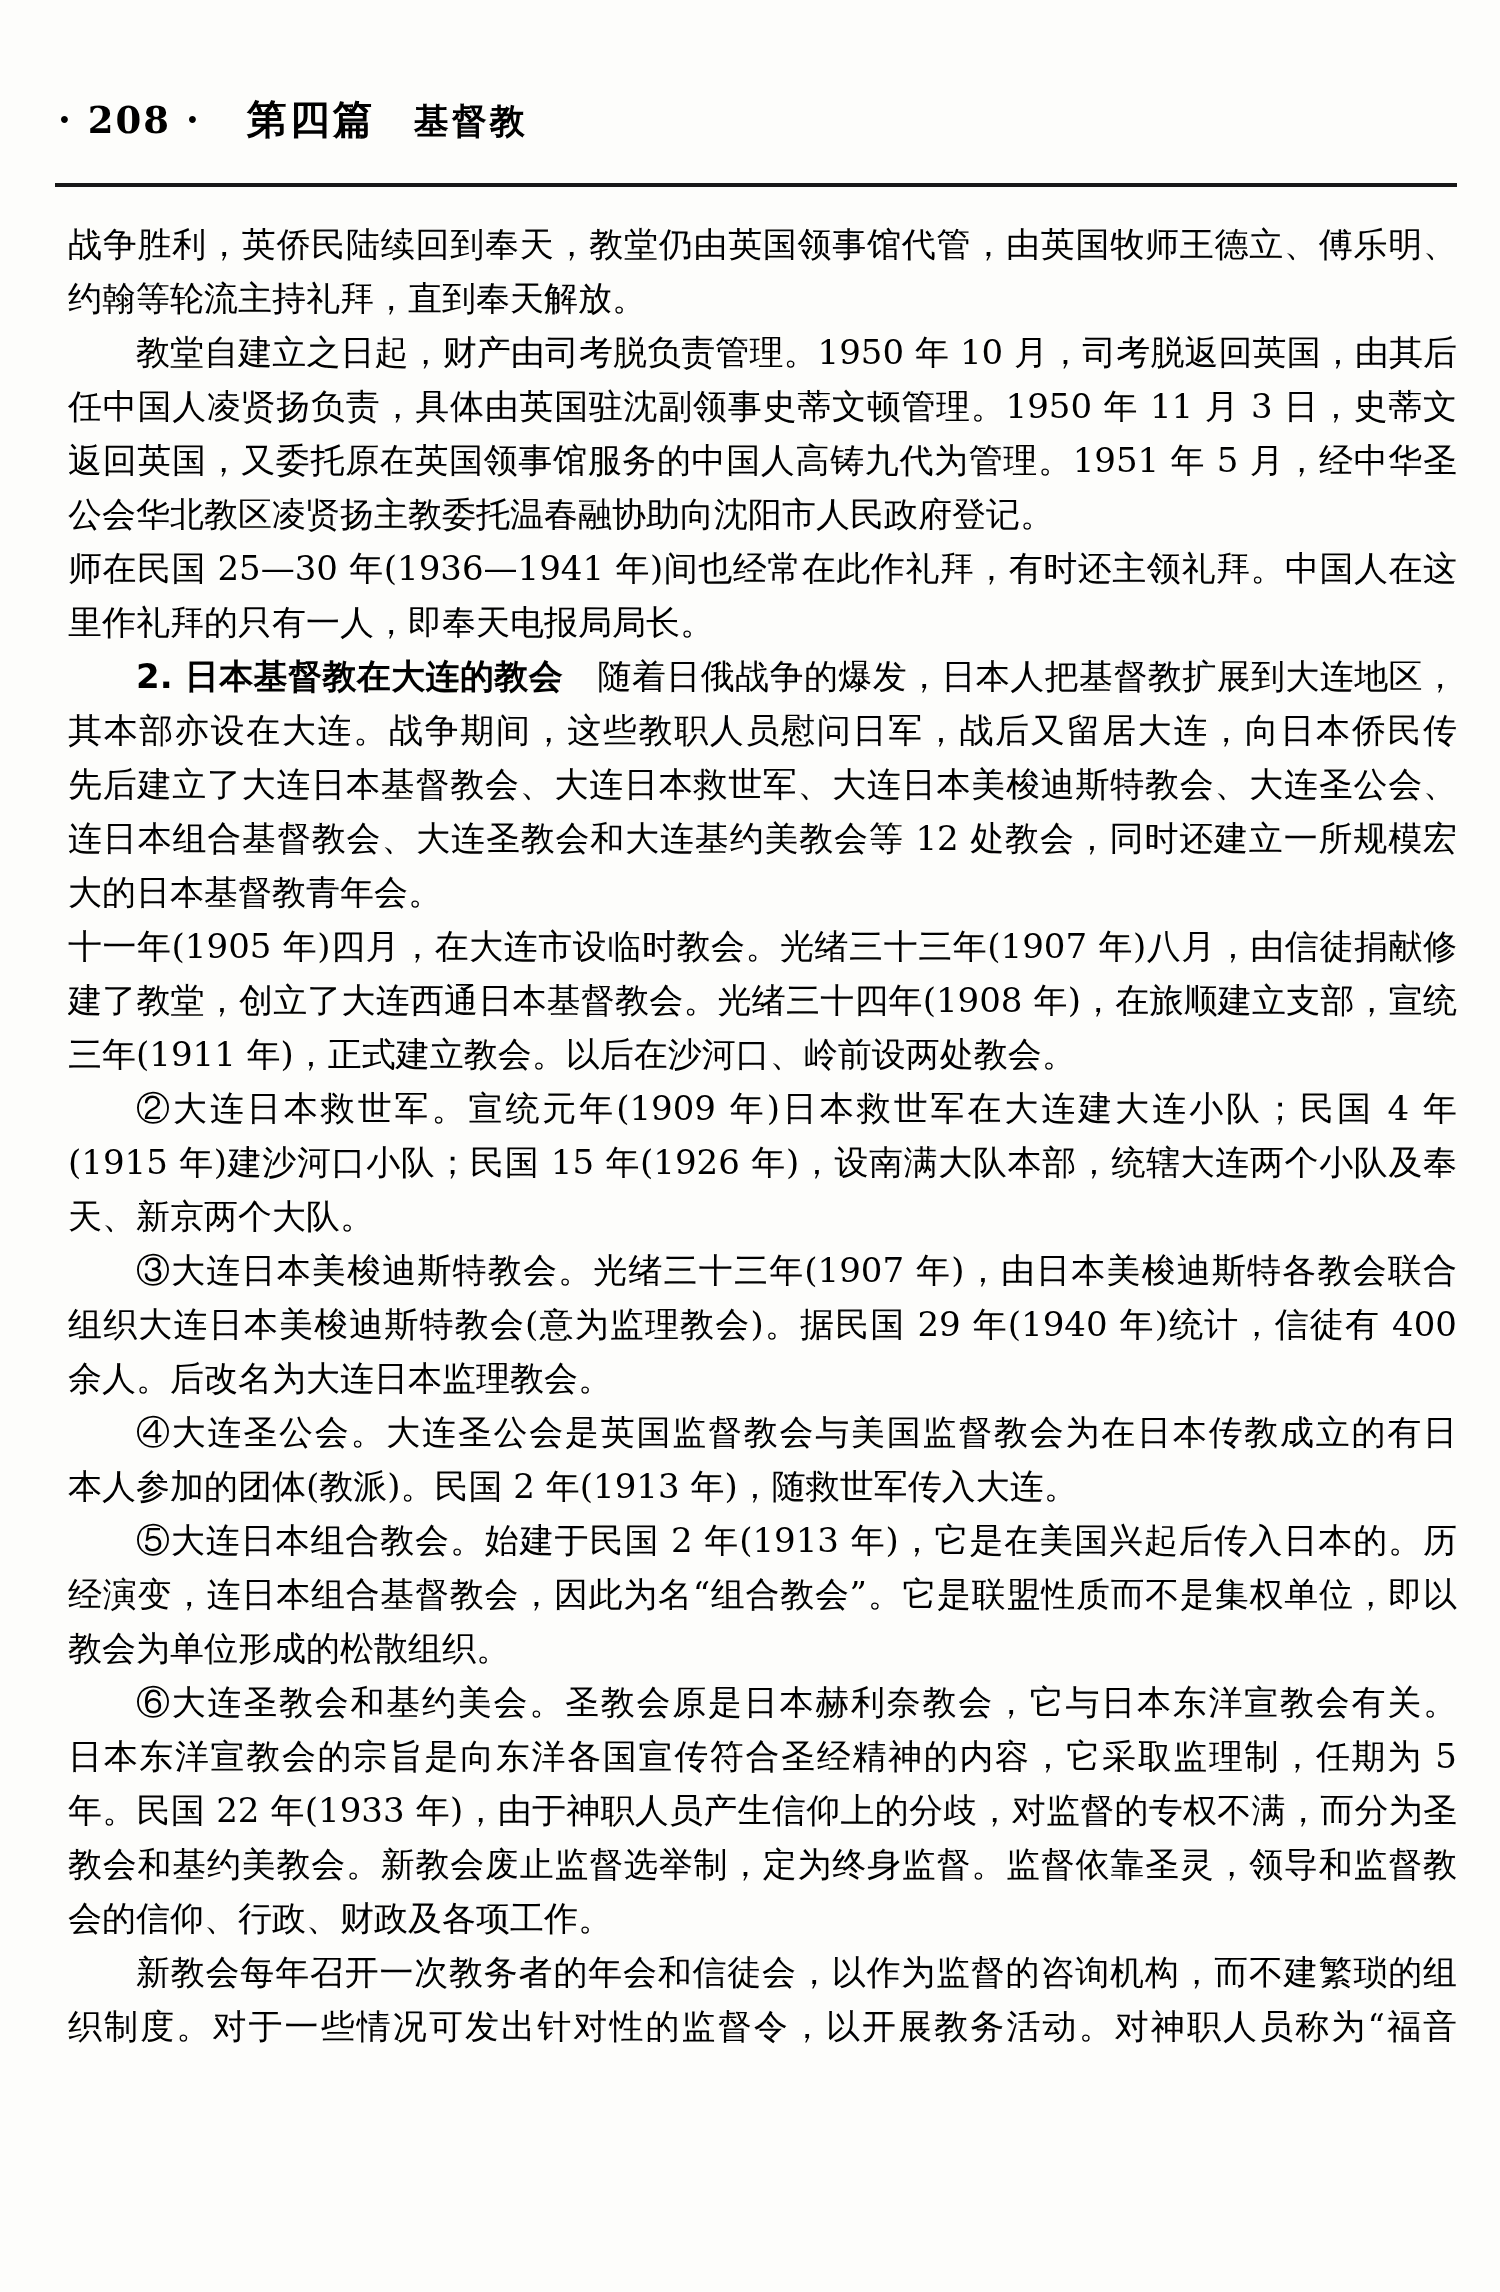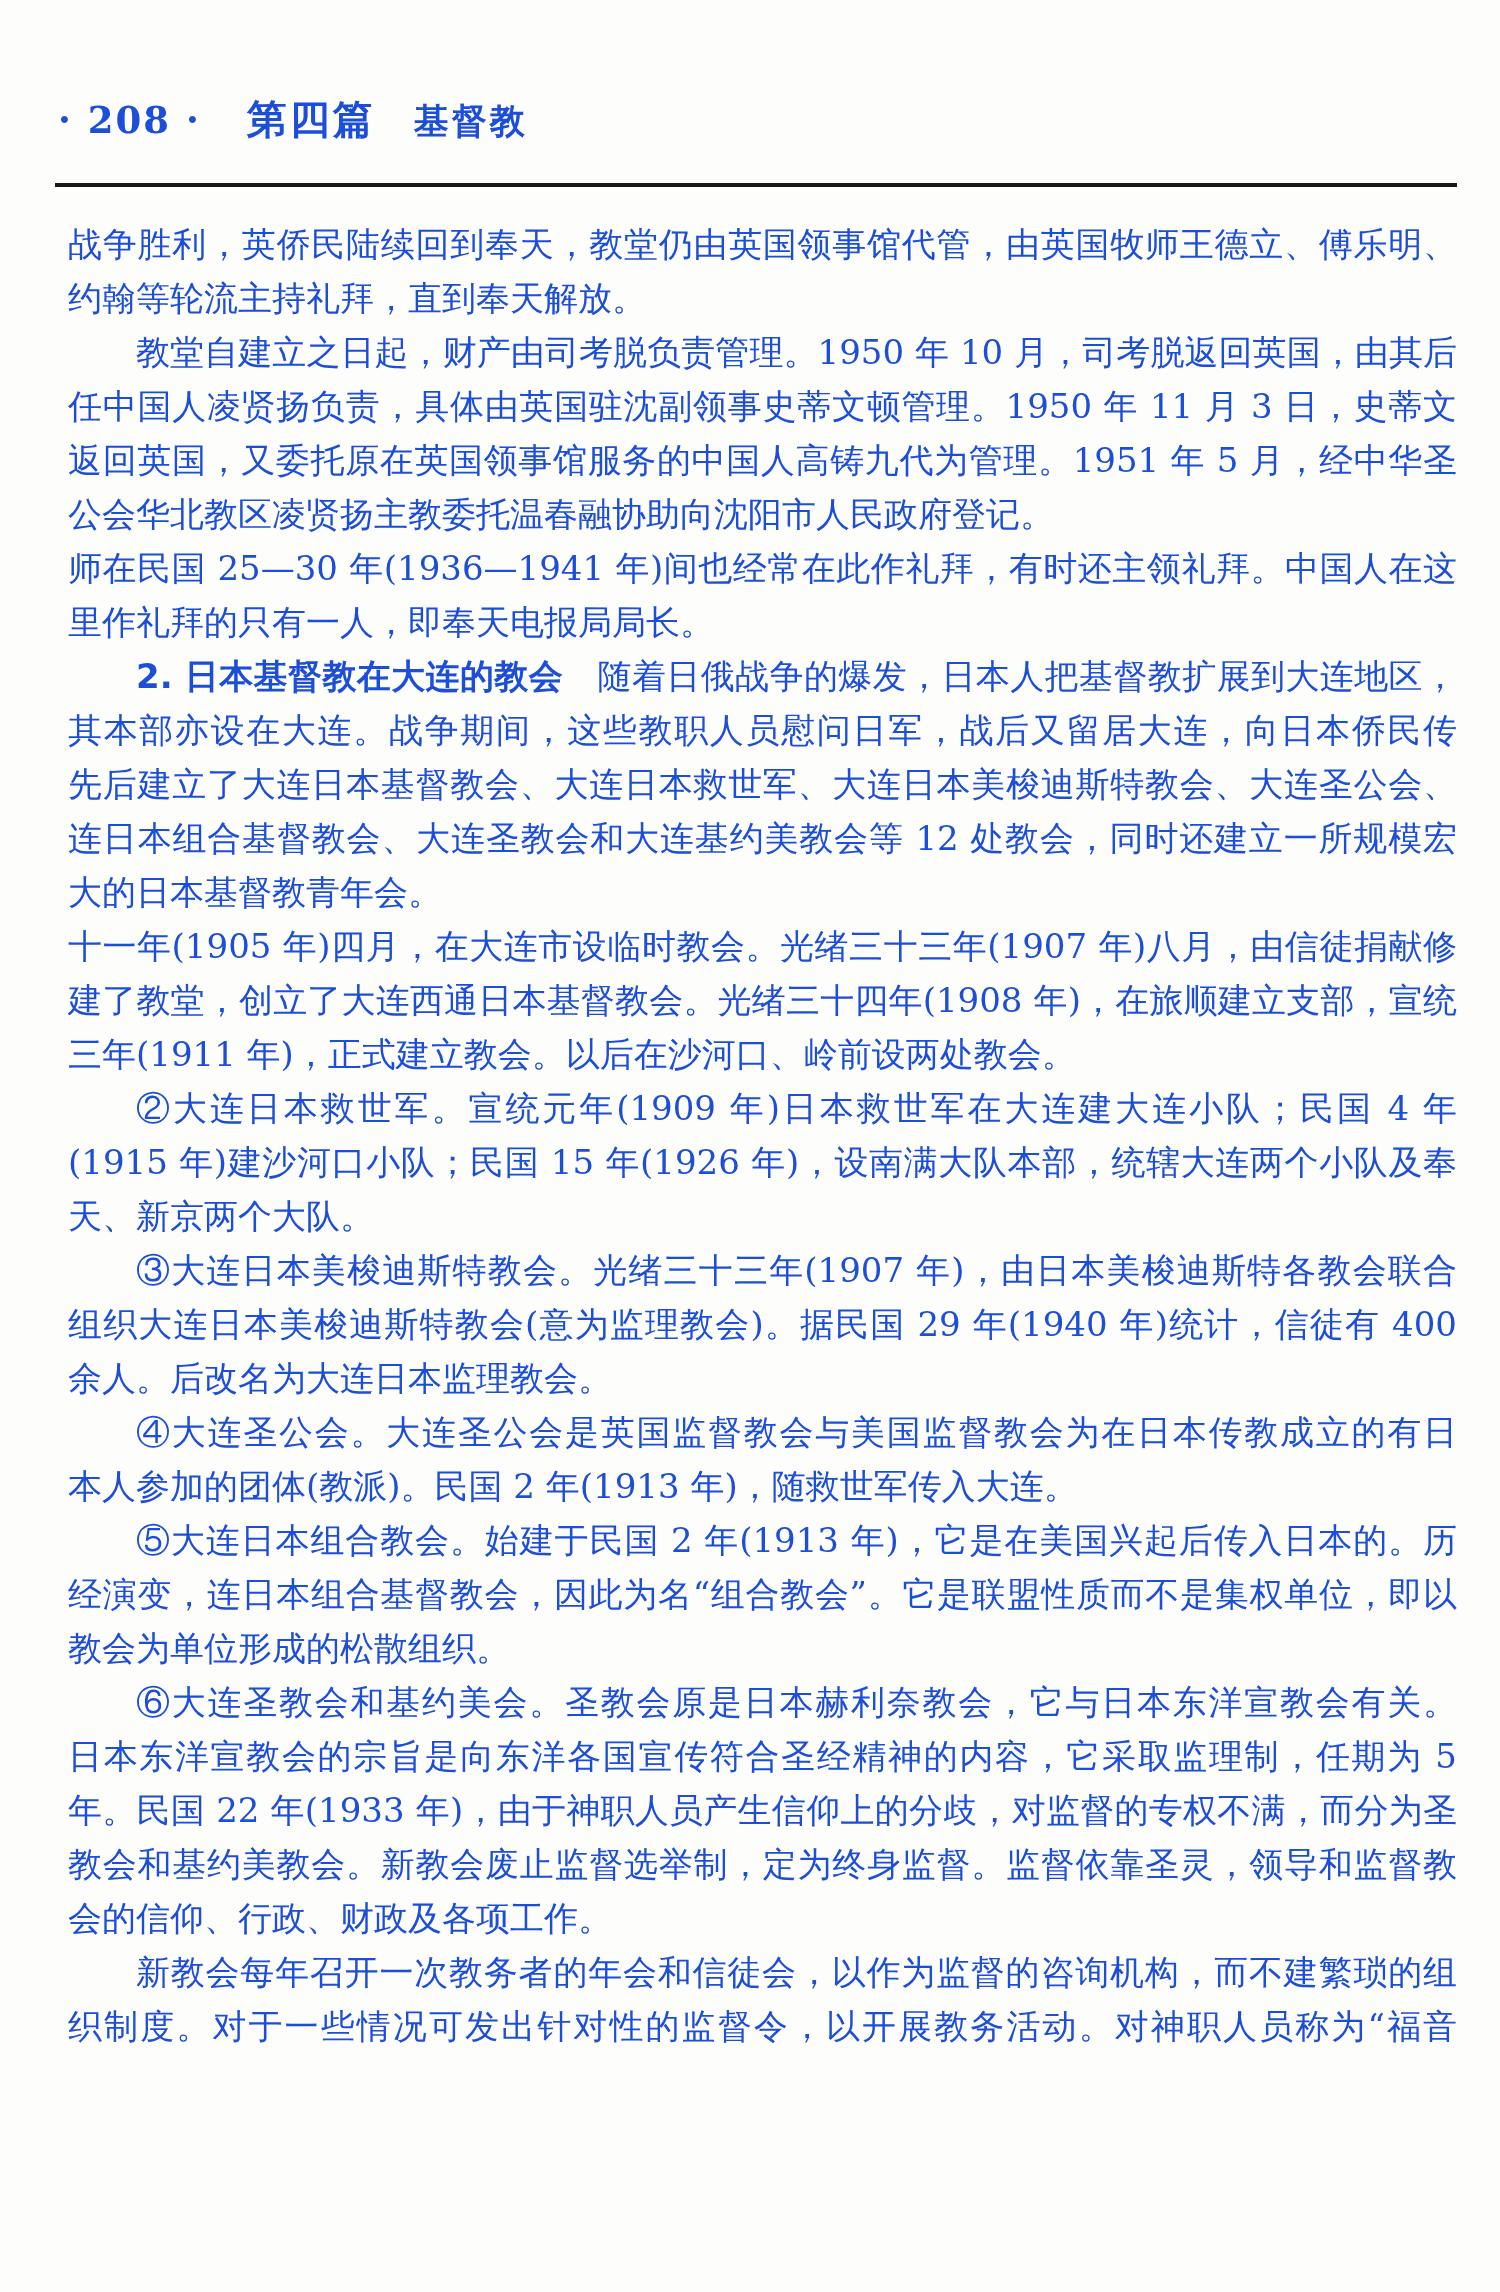--- a/index.html
+++ b/index.html
@@ -2,21 +2,21 @@
 <html><head>
 <meta charset="utf-8">
 <style>
   * { margin:0; padding:0; box-sizing:border-box; }
   html,body { background:#e8e8e6; }
   .page {
     position:relative;
     width:1500px; height:2292px;
     background:#fdfdfb;
     font-family:"DejaVu Serif","Liberation Serif",serif;
-    color:#1d4ed8;
+    color:#000000;
     overflow:hidden;
   }
   .running-head {
     position:absolute; top:92px; left:58px;
     display:flex; align-items:baseline;
     white-space:nowrap;
   }
   .page-number {
     font-family:"DejaVu Serif","Liberation Serif",serif;
     font-size:37px; font-weight:700; letter-spacing:2px;

